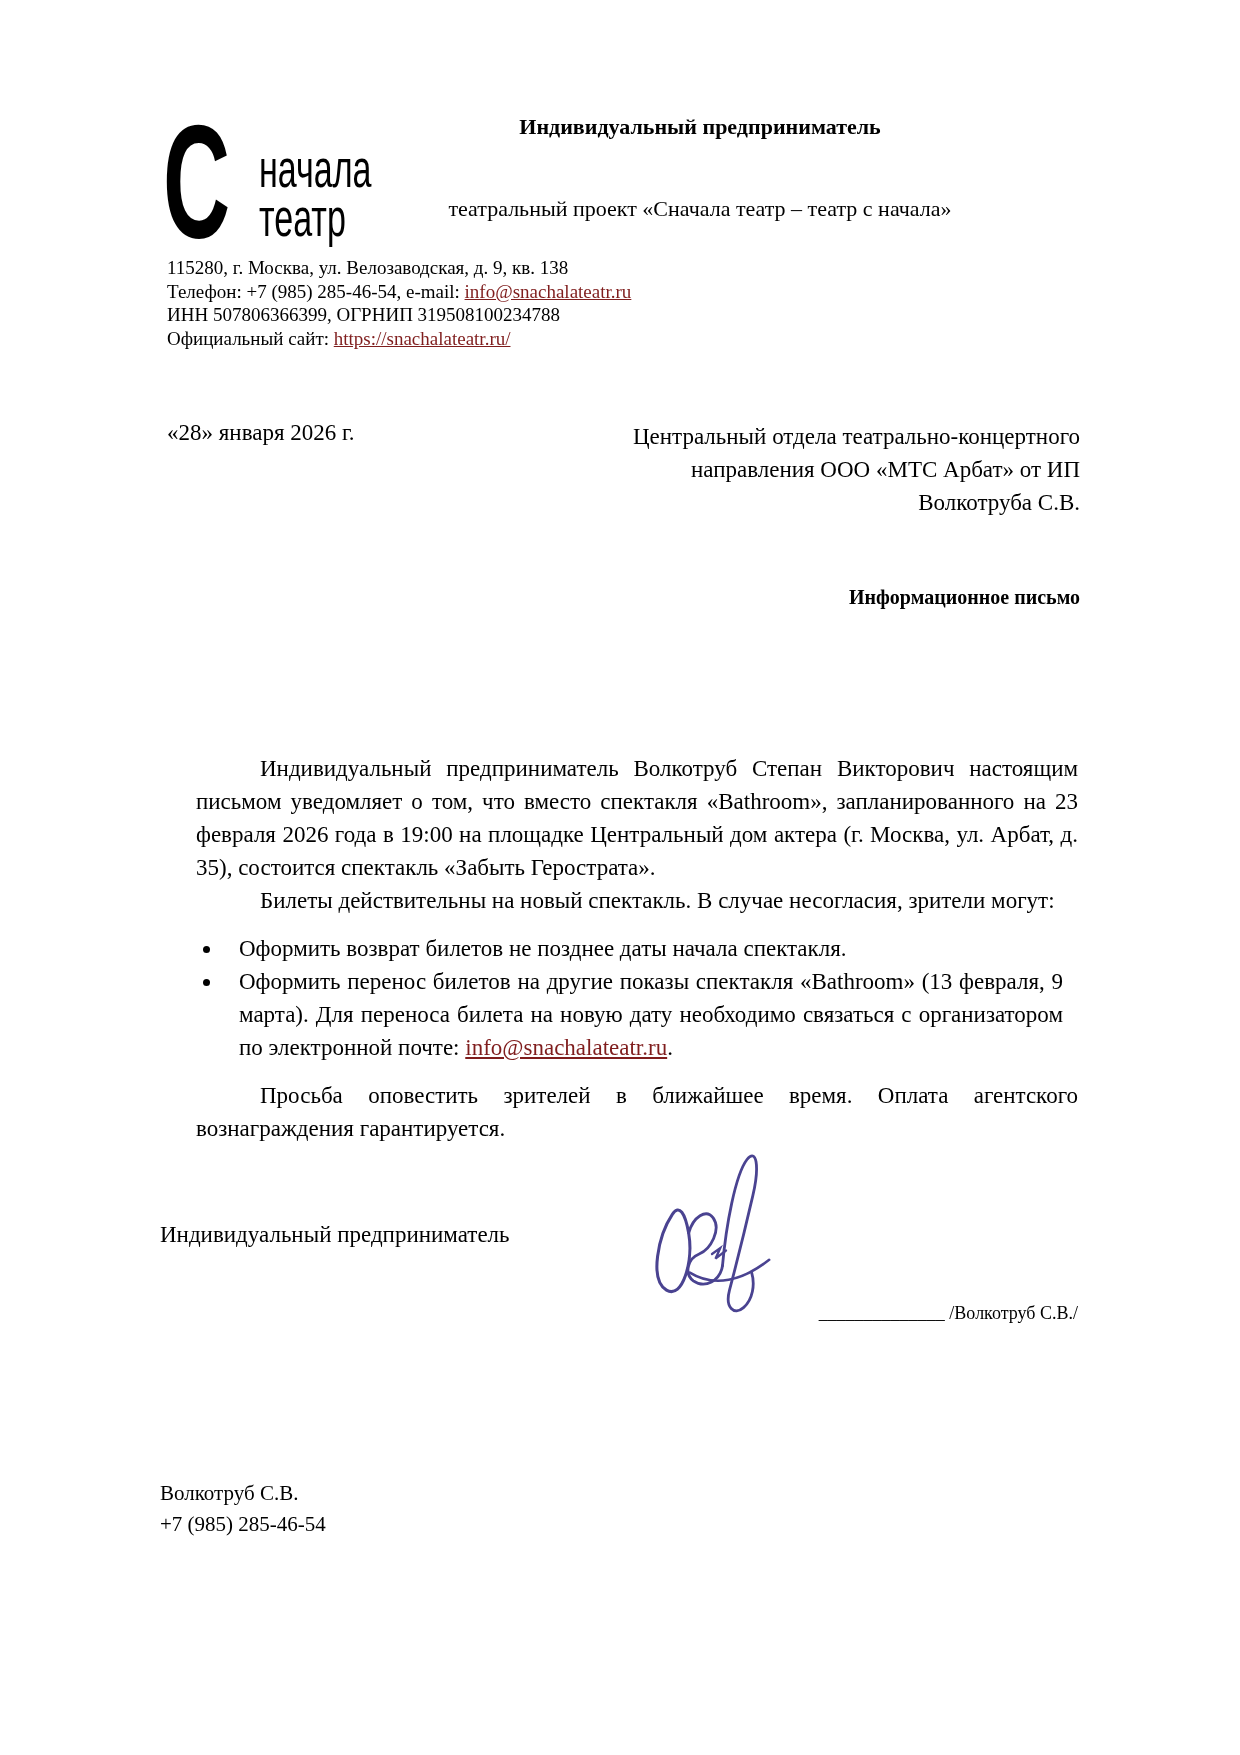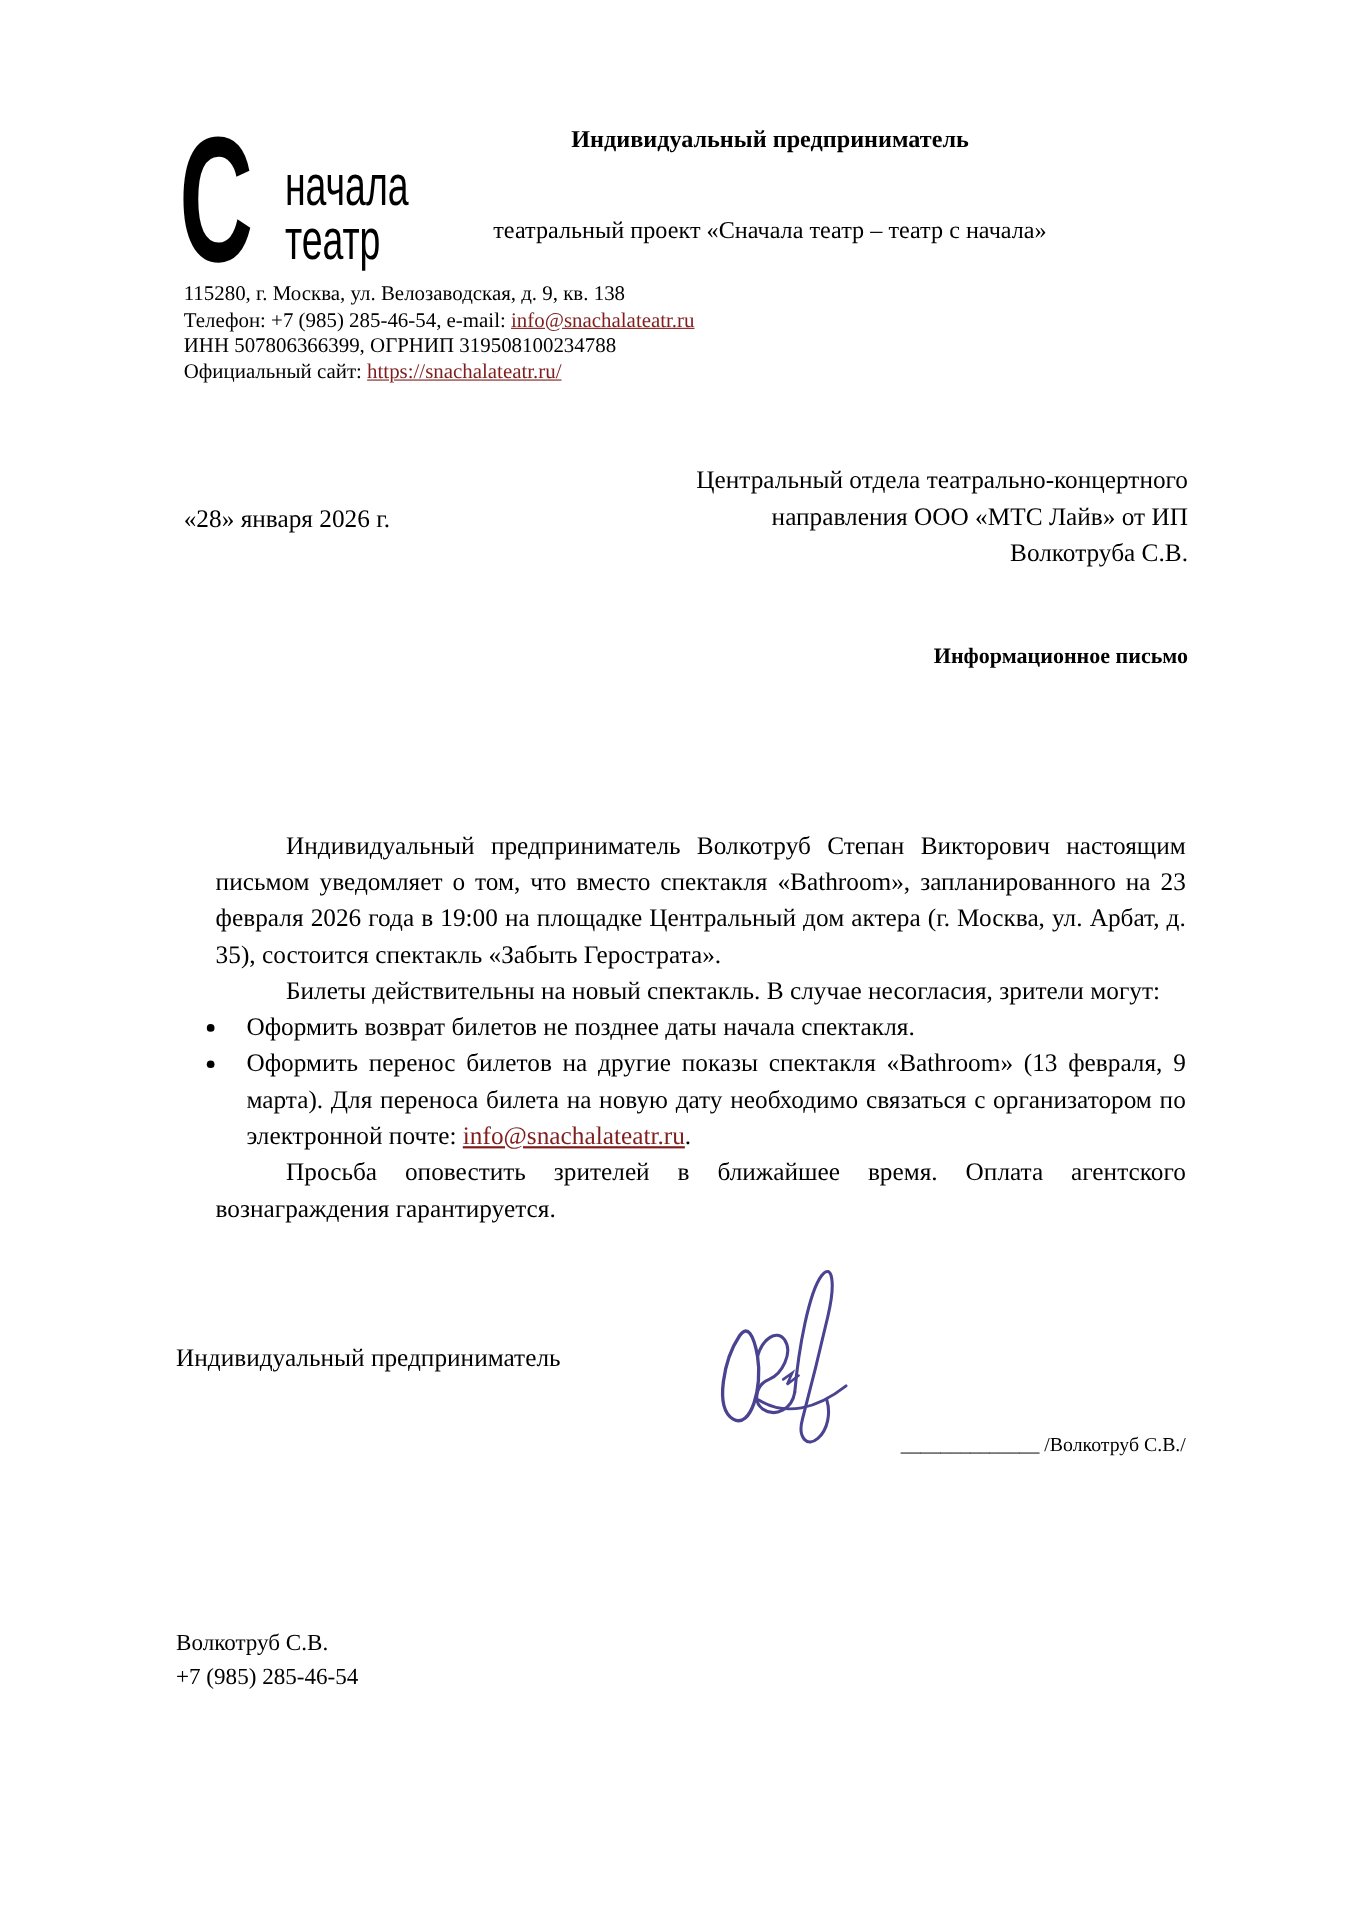--- a/index.html
+++ b/index.html
@@ -46,39 +46,39 @@
   }
 
   
   .contact {
     position: absolute; left: 167px; top: 256px; width: 640px;
     font-size: 19px; line-height: 23.5px;
   }
   a.doc-link { color: #7f1d1d; text-decoration: underline; cursor: pointer; }
 
   
-  .date-line { position: absolute; left: 167px; top: 420px; font-size: 23px; margin-top: 39px; }
+  .date-line { position: absolute; left: 167px; top: 420px; font-size: 23px; }
   .recipient {
     position: absolute; left: 420px; top: 420px; width: 660px;
     text-align: right; font-size: 23px; line-height: 33px;
   }
 
   
   .letter-title {
     position: absolute; left: 160px; top: 586px; width: 920px;
     text-align: right; font-weight: bold; font-size: 20px;
   }
 
   
   .body-text {
     position: absolute; left: 160px; top: 752px; width: 918px;
     font-size: 23px; line-height: 33px; text-align: justify;
   }
   .body-text p { text-indent: 64px; margin-left: 36px; }
-  .body-text ul { margin: 0; padding-left: 48px; }
+  .body-text ul { margin: 15px; padding-left: 48px; }
   .body-text li { padding-left: 16px; text-align: justify; }
 
   
   .sig-role { position: absolute; left: 160px; top: 1222px; font-size: 23px; }
   .sig-image { position: absolute; left: 628px; top: 1142px; width: 175px; height: 175px; }
   .sig-line-row {
     position: absolute; left: 520px; top: 1303px; width: 558px;
     text-align: right; font-size: 18px; white-space: nowrap;
   }
 
@@ -106,21 +106,21 @@
   <div class="contact">
     <div>115280, г. Москва, ул. Велозаводская, д. 9, кв. 138</div>
     <div><span>Телефон: +7 (985) 285-46-54, e-mail: </span><a class="doc-link">info@snachalateatr.ru</a></div>
     <div>ИНН 507806366399, ОГРНИП 319508100234788</div>
     <div><span>Официальный сайт: </span><a class="doc-link">https://snachalateatr.ru/</a></div>
   </div>
 
   <div class="date-line">«28» января 2026 г.</div>
   <div class="recipient">
     <div>Центральный отдела театрально-концертного</div>
-    <div>направления ООО «МТС Лайв» от ИП</div>
+    <div>направления ООО «МТС Арбат» от ИП</div>
     <div>Волкотруба С.В.</div>
   </div>
 
   <div class="letter-title">Информационное письмо</div>
 
   <div class="body-text">
     <p>Индивидуальный предприниматель Волкотруб Степан Викторович настоящим письмом уведомляет о том, что вместо спектакля «Bathroom», запланированного на 23 февраля 2026 года в 19:00 на площадке Центральный дом актера (г. Москва, ул. Арбат, д. 35), состоится спектакль «Забыть Герострата».</p>
     <p>Билеты действительны на новый спектакль. В случае несогласия, зрители могут:</p>
     <ul>
       <li>Оформить возврат билетов не позднее даты начала спектакля.</li>

